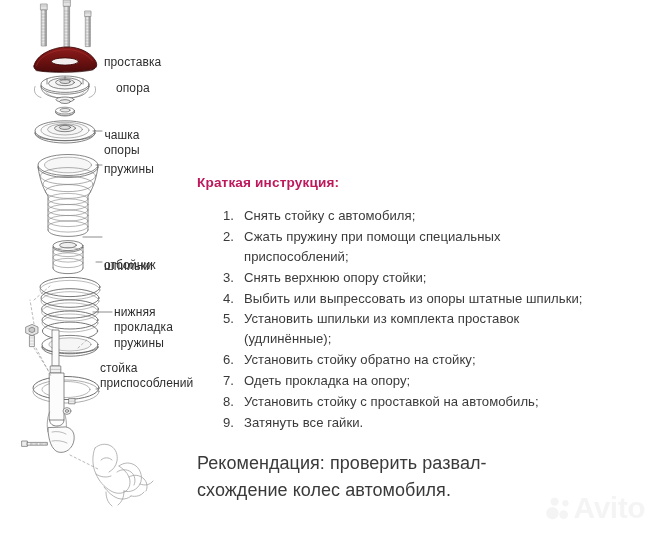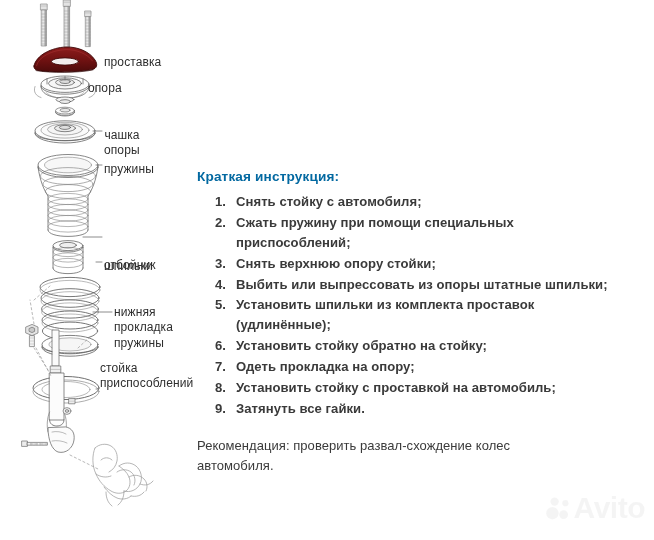--- a/index.html
+++ b/index.html
@@ -39,30 +39,29 @@
   
   #instructions {
     position: absolute;
     left: 197px;
     top: 163px;
     width: 420px;
   }
   .instr-heading {
     font-size: 13.6px;
     font-weight: bold;
-    color: #0369a1;
+    color: #be185d;
     letter-spacing: 0.15px;
-    margin: 6px 0 7px 0;
+    margin: 12px 0 7px 0;
   }
   ol.instr-list {
     list-style: none;
-    margin: 8px;
+    margin: 16px;
     padding: 0;
     counter-reset: step;
-    font-weight: bold;
   }
   ol.instr-list > li {
     position: relative;
     counter-increment: step;
     padding-left: 31px;
     font-size: 13.1px;
     line-height: 1.52;
     color: #3a3a3a;
     margin-bottom: 1px;
     letter-spacing: 0.05px;
@@ -71,21 +70,21 @@
     content: counter(step) ".";
     position: absolute;
     left: 10px;
     top: 0;
     width: 16px;
     text-align: left;
     color: #3a3a3a;
   }
   .recommendation {
     margin-top: 17px;
-    font-size: 13px;
+    font-size: 18px;
     line-height: 1.52;
     color: #3a3a3a;
     letter-spacing: 0.05px;
     max-width: 355px;
   }
 
   
   #watermark {
     position: absolute;
     right: 9px;
@@ -378,21 +377,21 @@
           <line x1="83" y1="237" x2="102" y2="237"></line>
           <line x1="96" y1="262" x2="102" y2="262"></line>
           <line x1="93" y1="312" x2="112" y2="312"></line>
           <line x1="96" y1="389" x2="98" y2="389"></line>
         </g>
       </g>
     </svg>
 
     <div class="part-label" style="left:104px; top:55px;">проставка</div>
 
-    <div class="part-label" style="left:88px; top:81px;">опора</div>
+    <div class="part-label" style="left:116px; top:81px;">опора</div>
 
     <div class="part-label" style="left:104px; top:128px;text-align:right;">чашка
 опоры</div>
 
     <div class="part-label" style="left:104px; top:162px;">пружины</div>
 
     <div class="part-label" style="left:104px; top:234px;margin-top:24px;">отбойник</div>
 
     <div class="part-label" style="left:104px; top:259px;">шпильки</div>
 

